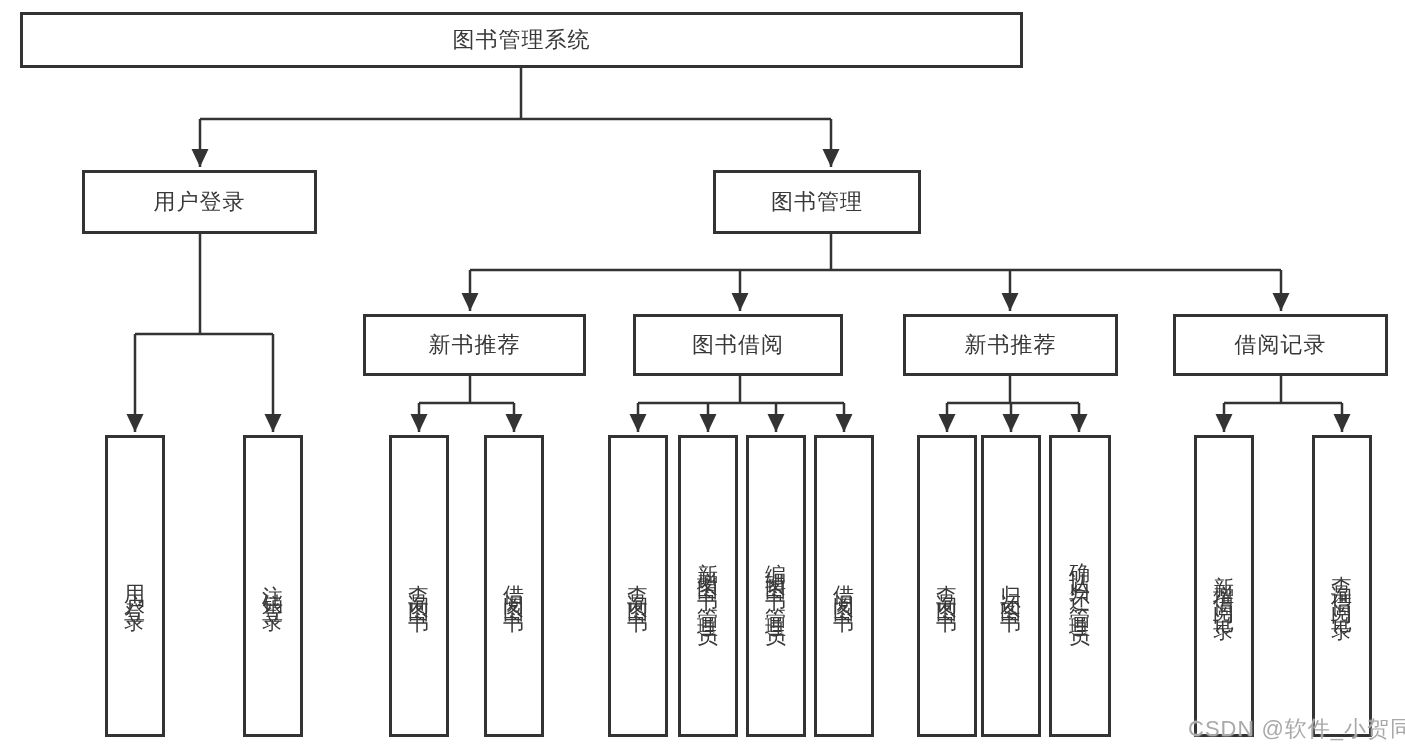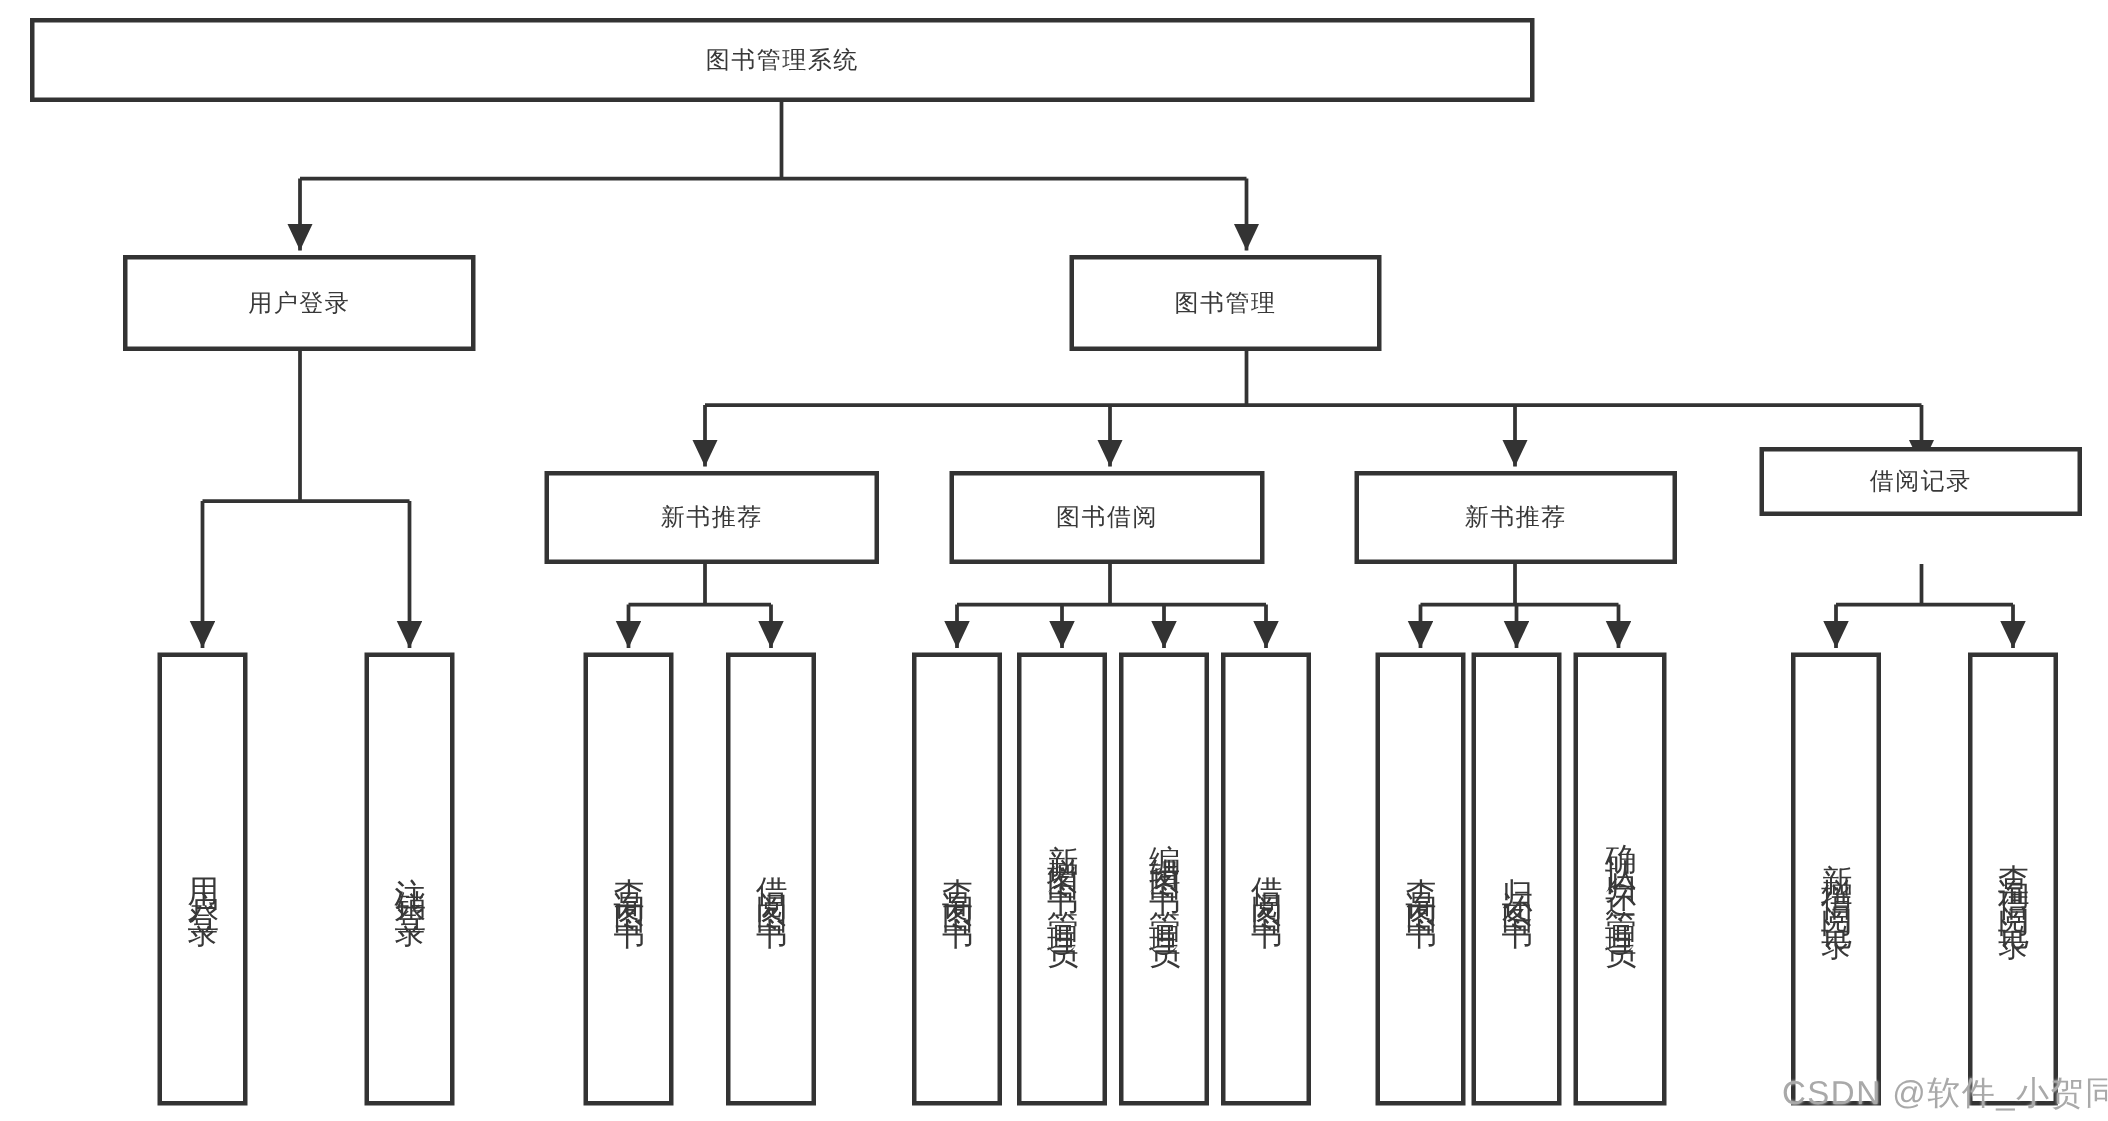--- a/index.html
+++ b/index.html
@@ -26,21 +26,21 @@
     position: absolute;
     box-sizing: border-box;
     background: #ffffff;
     border: 3px solid #333333;
     display: flex;
     align-items: center;
     justify-content: center;
     color: #383838;
   }
   .hbox {
-    font-size: 16px;
+    font-size: 22px;
     letter-spacing: 1px;
   }
   .leaf {
     top: 435px;
     width: 60px;
     height: 302px;
   }
   .vtext {
     writing-mode: vertical-rl;
     font-size: 21px;
@@ -128,21 +128,21 @@
 
   <div class="box hbox" style="left:363px;top:314px;width:223px;height:62px">
     <span>新书推荐</span>
   </div>
   <div class="box hbox" style="left:633px;top:314px;width:210px;height:62px">
     <span>图书借阅</span>
   </div>
   <div class="box hbox" style="left:903px;top:314px;width:215px;height:62px">
     <span>新书推荐</span>
   </div>
-  <div class="box hbox" style="left:1173px;top:298px;width:215px;height:46px">
+  <div class="box hbox" style="left:1173px;top:314px;width:215px;height:62px">
     <span>借阅记录</span>
   </div>
 
   <div class="box leaf" style="left:105px">
     <span class="vtext">用户登录</span>
   </div>
   <div class="box leaf" style="left:243px">
     <span class="vtext">注销登录</span>
   </div>
 

